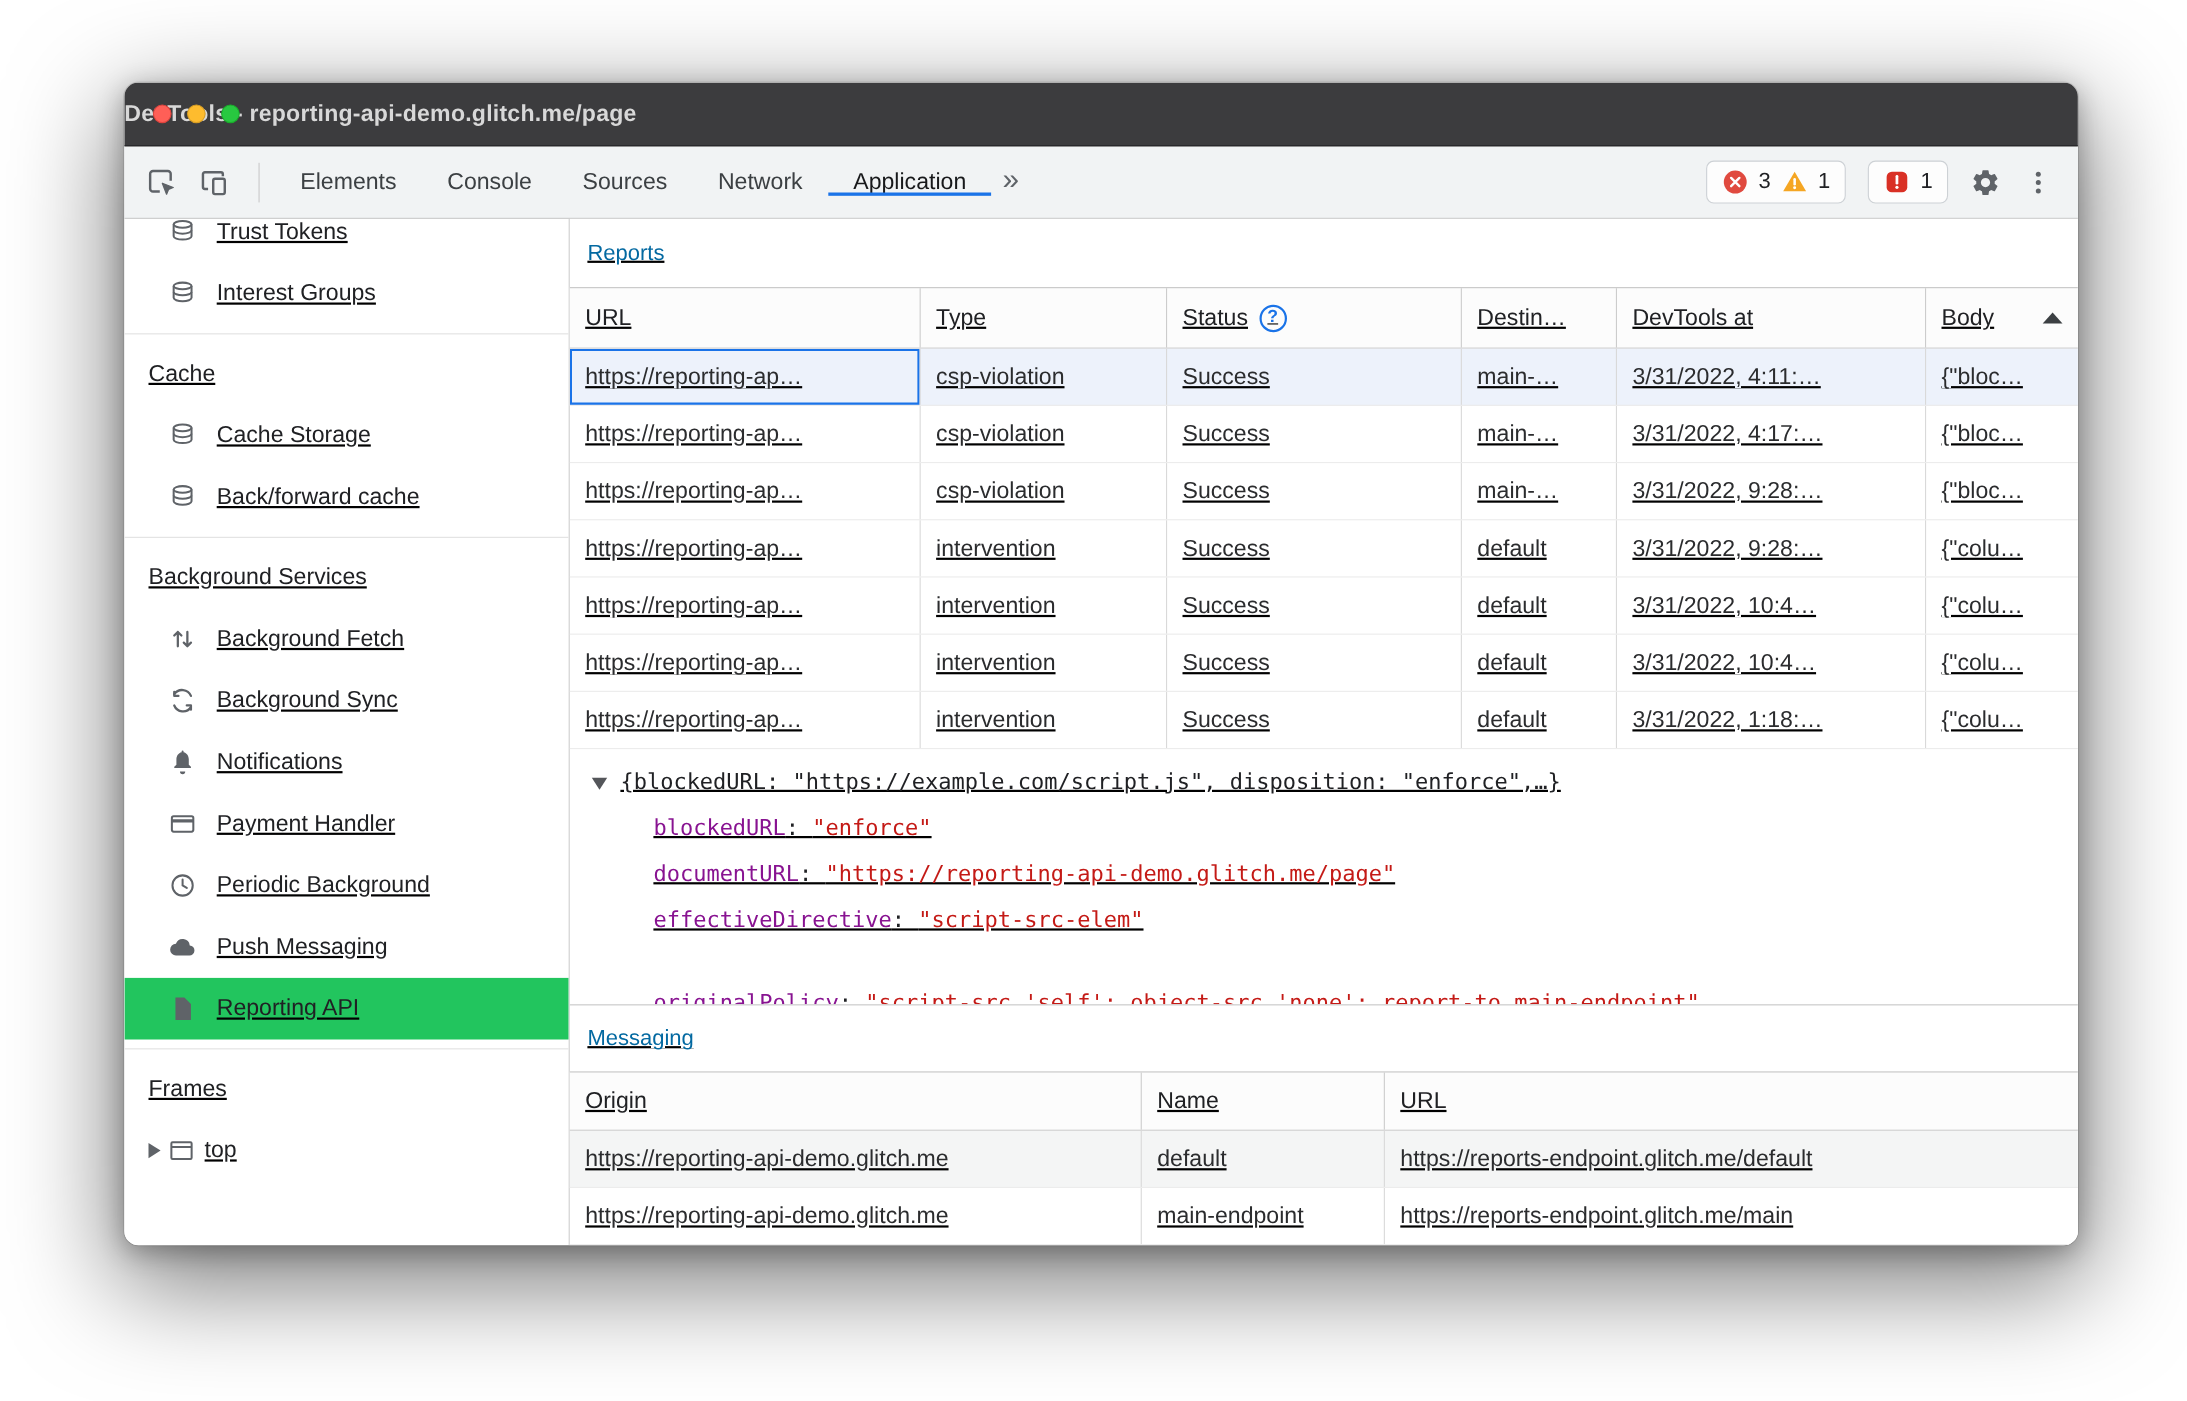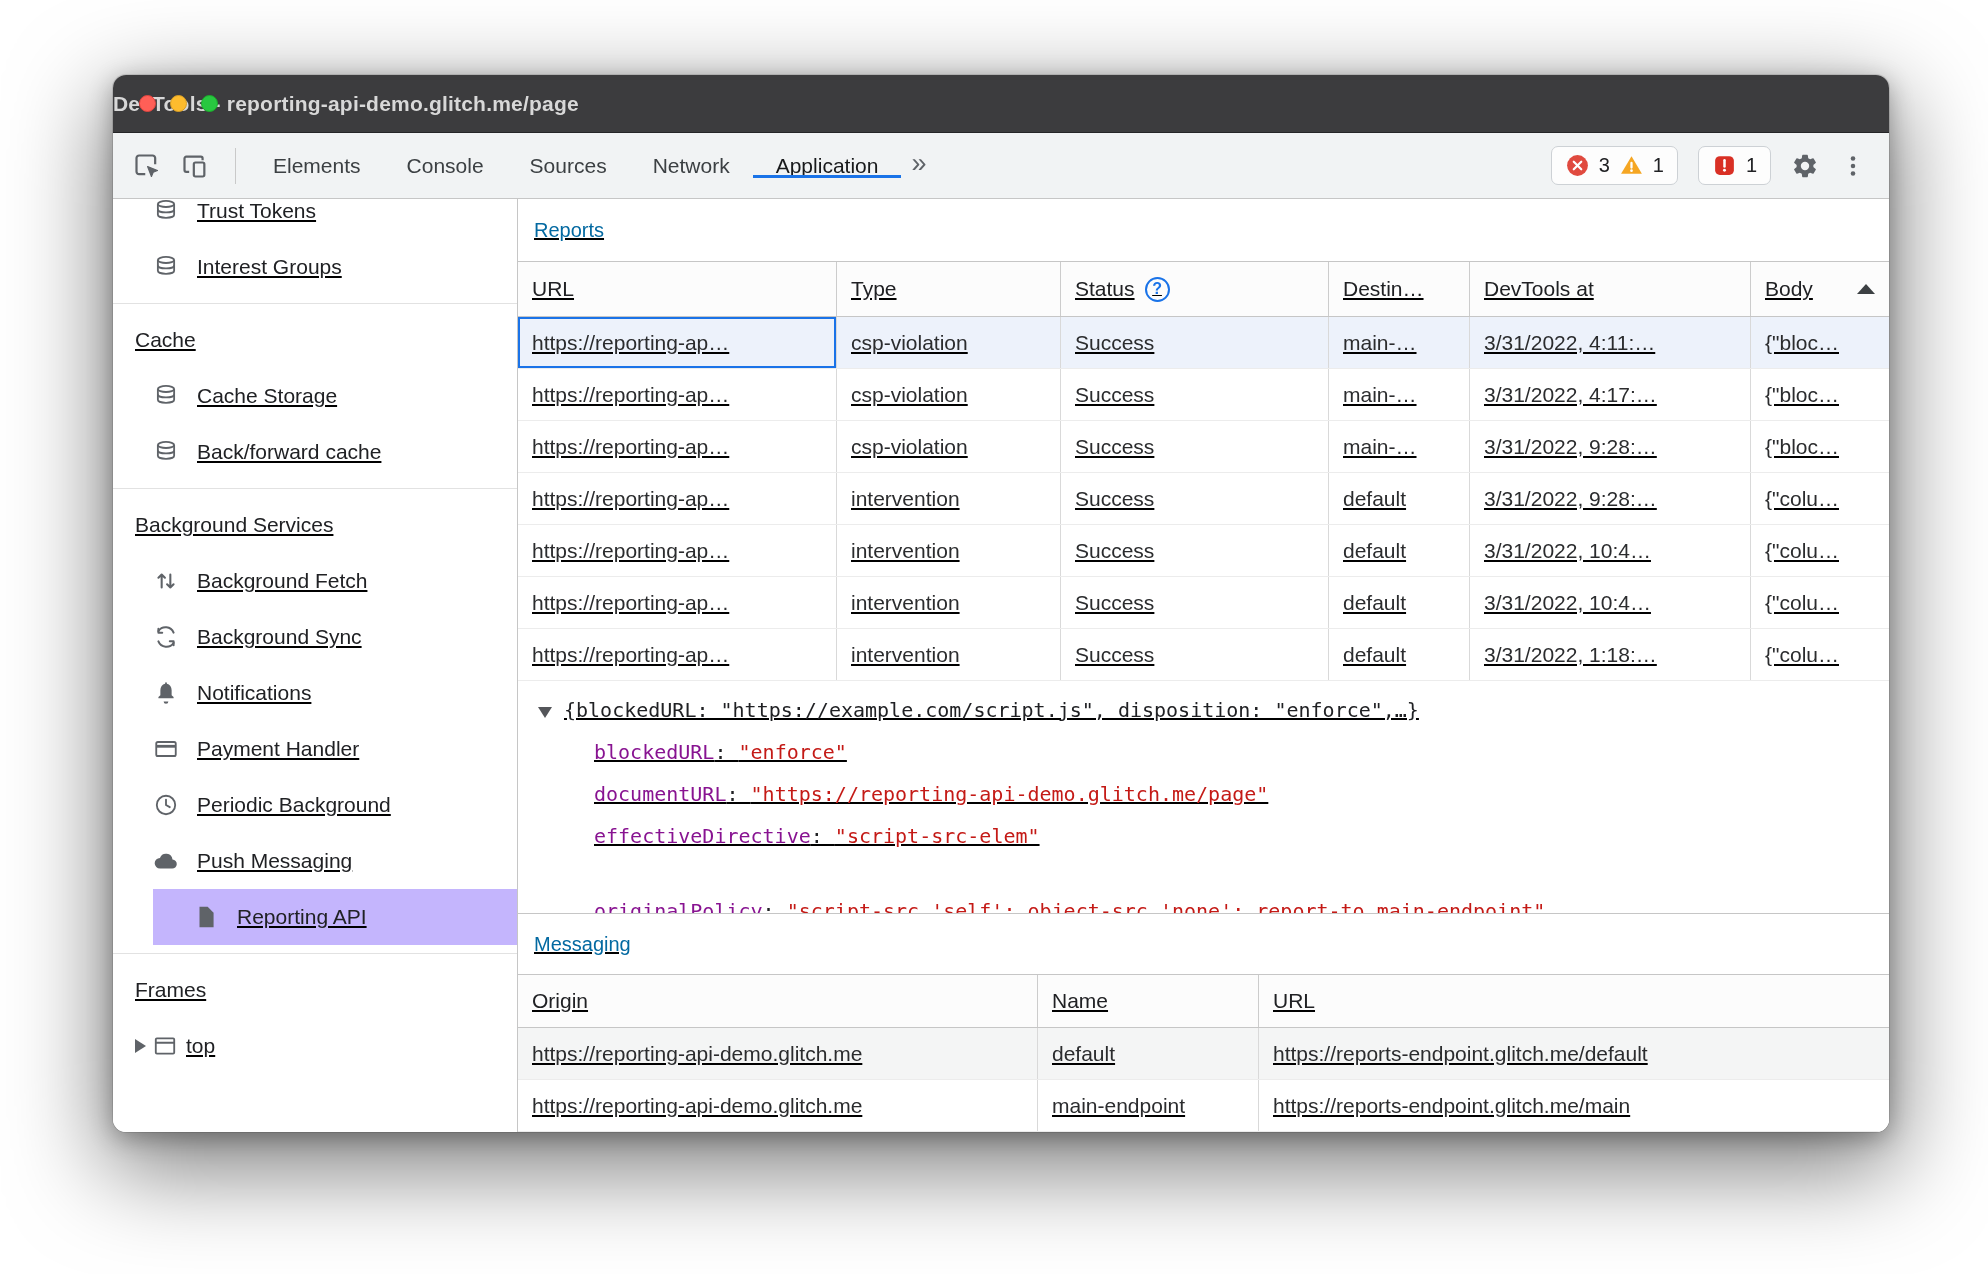--- a/index.html
+++ b/index.html
@@ -57,21 +57,21 @@
   
   .main { flex:1; display:flex; min-height:0; background:#fff;text-decoration:underline; }
 
   
   .sidebar { width:405px; flex:none; border-right:1px solid #c6c6c6; overflow:hidden; padding-top:0; }
   .side-row {
     height:56px; display:flex; align-items:center; gap:18px;
     padding-left:40px; font-size:21px; color:#202124; white-space:nowrap;
   }
   .side-row.clipped { margin-top:-16px; }
-  .side-row.selected { background:#c4b5fd;margin-left:40px; }
+  .side-row.selected { background:#22c55e; }
   .side-row .icon { width:26px; height:26px; flex:none; display:flex; }
   .side-header { height:56px; display:flex; align-items:center; padding-left:22px; font-size:21px; color:#202124; margin-top:6px; }
   .side-sep { height:1px; background:#e2e2e2; margin:8px 0; }
   .expander { width:0; height:0; border-left:11px solid #5f6368; border-top:7px solid transparent; border-bottom:7px solid transparent; margin-right:-2px; }
   .side-row.frames-top { padding-left:22px; gap:8px; }
 
   
   .content { flex:1; min-width:0; display:flex; flex-direction:column; background:#fff; }
   .section-heading { height:62px; flex:none; display:flex; align-items:center; padding-left:16px; font-size:20px; color:#0369a1; }
 

